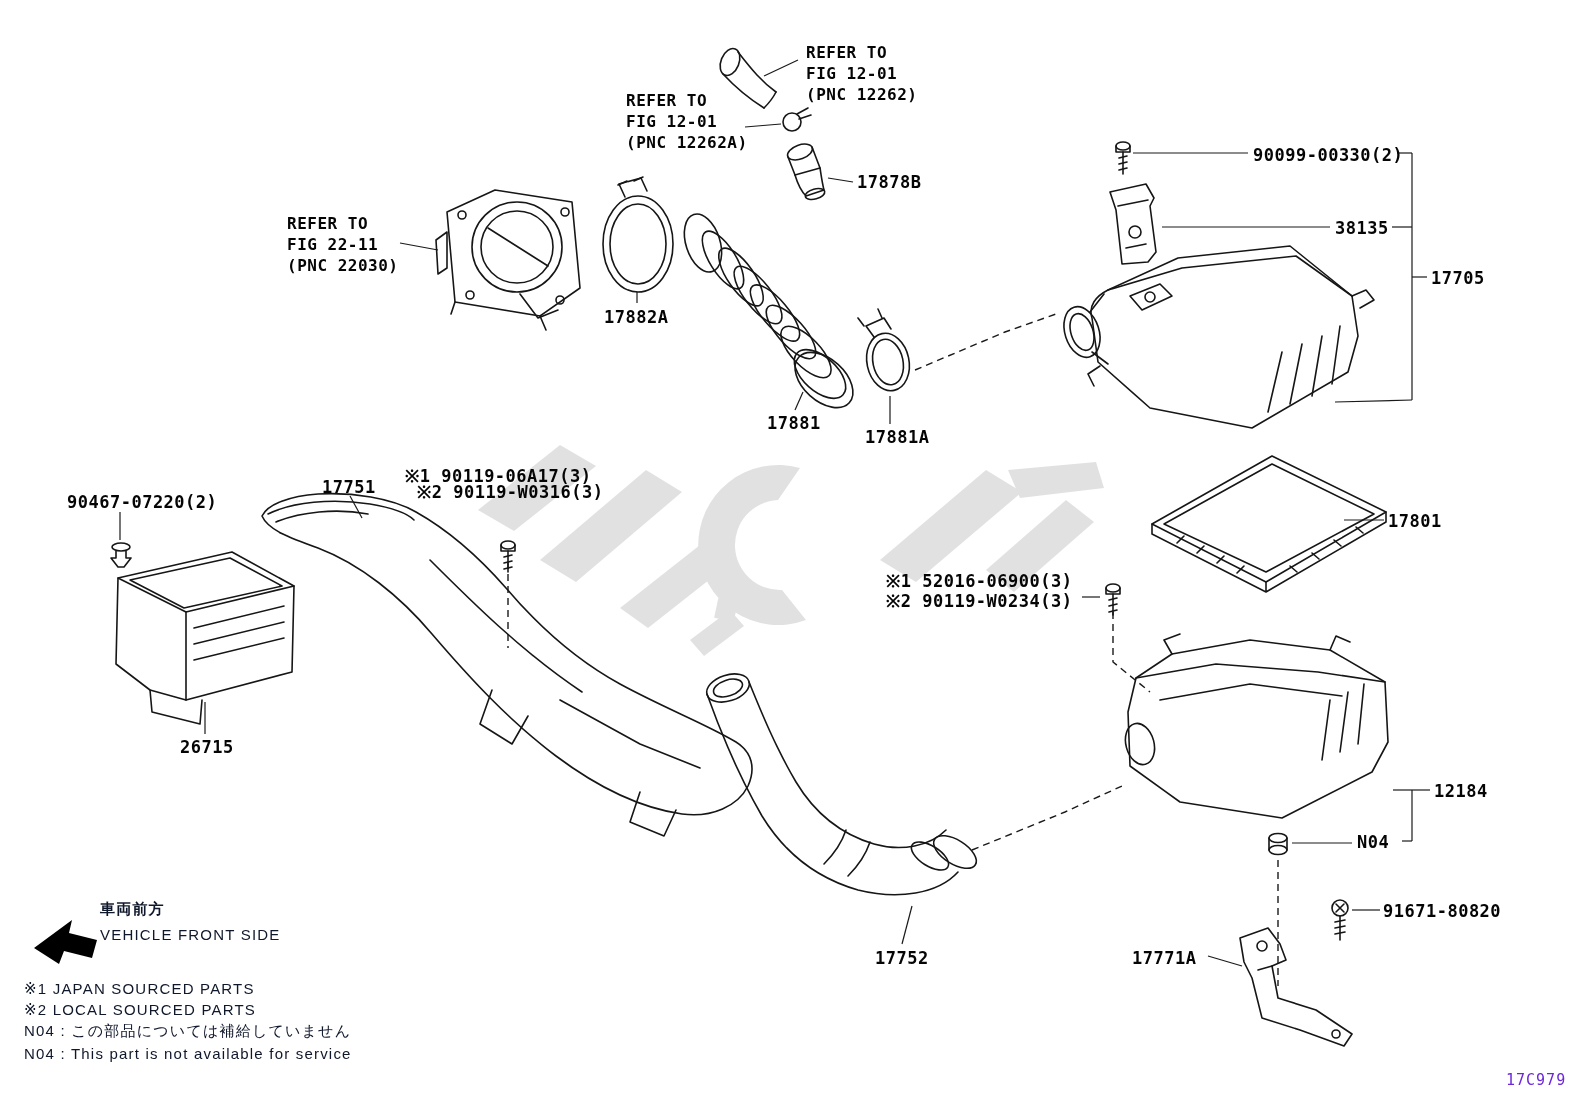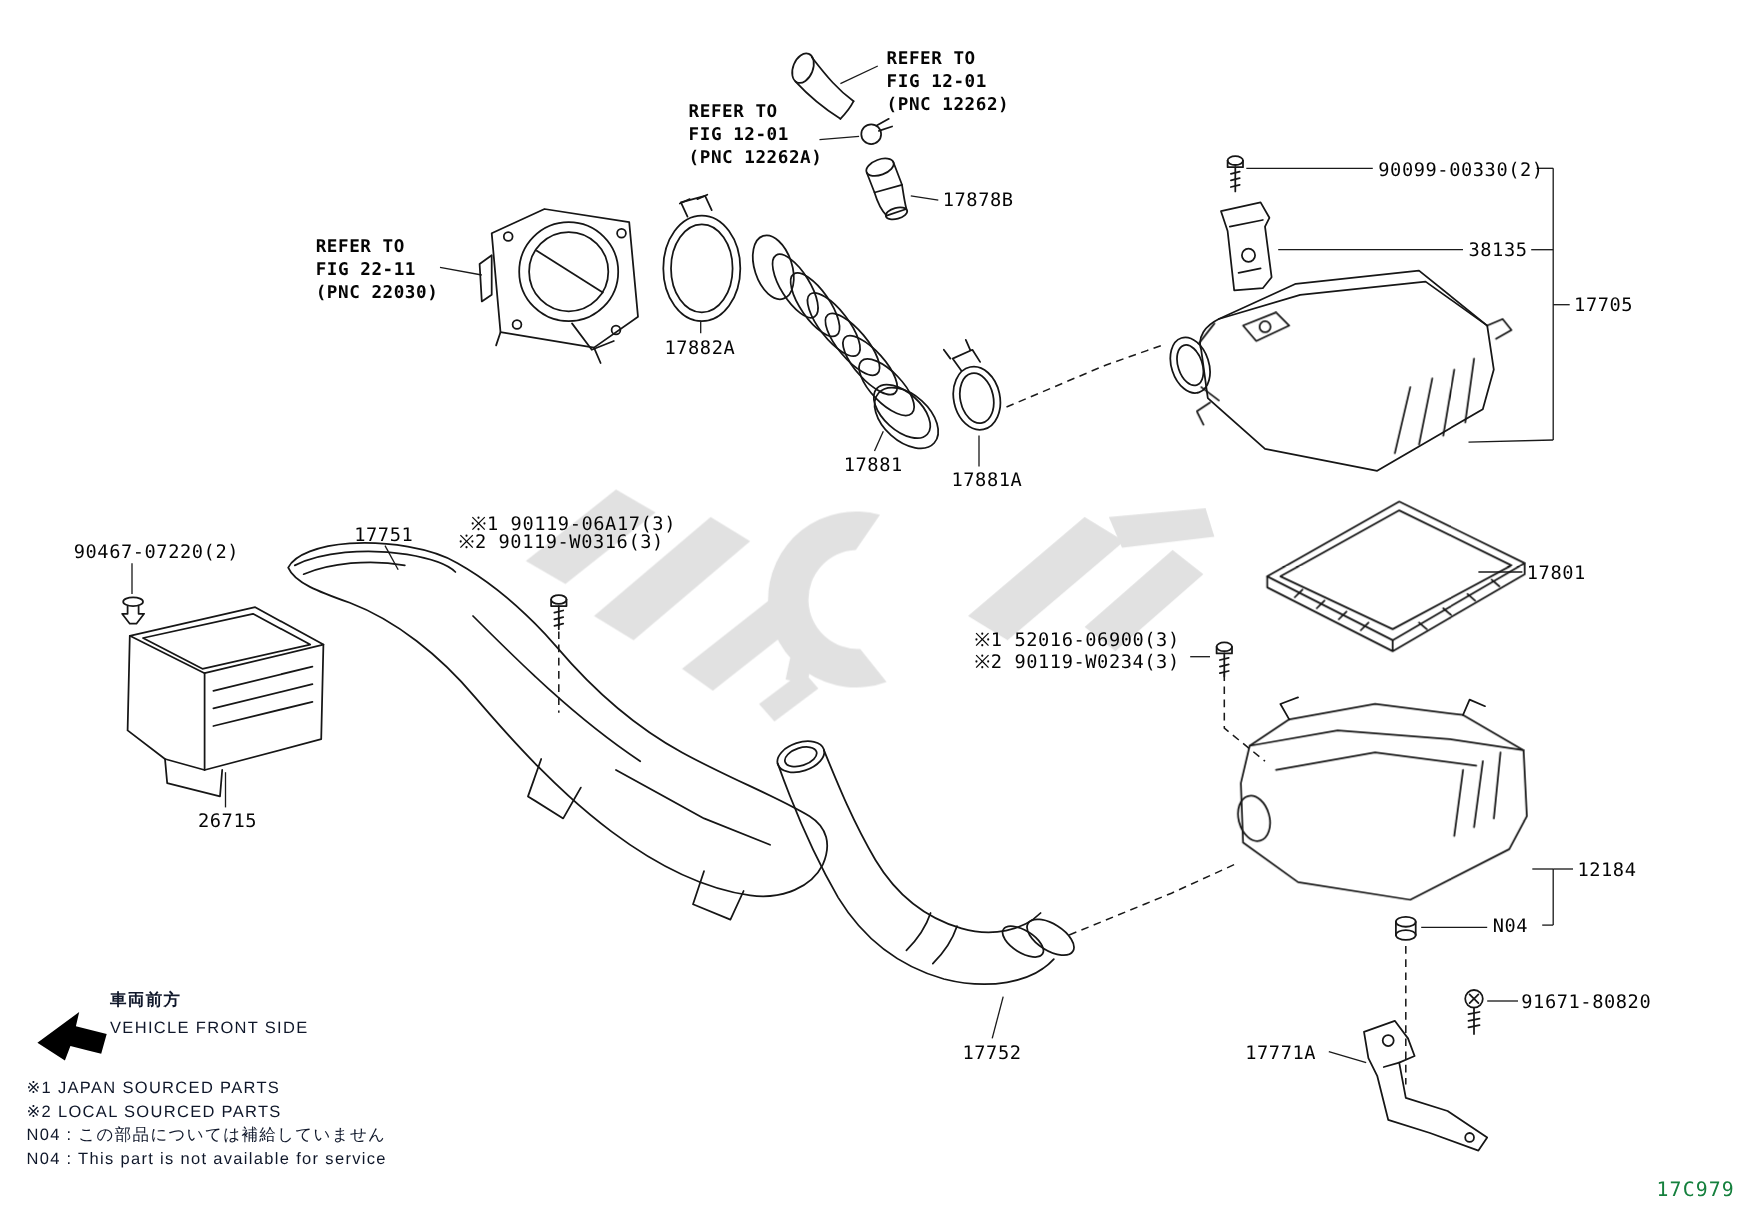--- a/index.html
+++ b/index.html
@@ -2,34 +2,34 @@
 <html><head>
 <meta charset="utf-8">
 <style>
   html,body{margin:0;padding:0;background:#ffffff;}
   .stage{
     position:relative;width:1592px;height:1099px;background:#ffffff;
     font-family:"DejaVu Sans Mono","Liberation Mono",monospace;color:#000;overflow:hidden;
   }
   svg.art{position:absolute;left:0;top:0;width:1592px;height:1099px;}
   .lbl{
-    position:absolute;font-size:17px;font-weight:400;white-space:nowrap;color:#050505;
+    position:absolute;font-size:17px;font-weight:700;white-space:nowrap;color:#050505;
     letter-spacing:.5px;
   }
   .ref{
     position:absolute;font-size:16px;font-weight:600;color:#050505;line-height:21px;white-space:nowrap;
     letter-spacing:.5px;
   }
   .note{
     position:absolute;font-size:15px;color:#0f172a;white-space:nowrap;
     font-family:"Liberation Sans","DejaVu Sans",sans-serif;letter-spacing:1.2px;
   }
   .jp{font-weight:700;}
   .code{
-    position:absolute;font-size:18px;color:#15803d;white-space:nowrap;letter-spacing:1px;
+    position:absolute;font-size:15px;color:#6d28d9;white-space:nowrap;letter-spacing:1px;
   }
 </style>
 </head>
 <body>
 
 <div class="stage">
 
   <svg class="art" viewBox="0 0 1592 1099">
 
     <g fill="#c9c9c9" opacity="0.55" stroke="none">
@@ -277,21 +277,21 @@
   </div>
 
   <div class="lbl" style="left:857px;top:172px">17878B</div>
   <div class="lbl" style="left:604px;top:307px">17882A</div>
   <div class="lbl" style="left:1253px;top:145px">90099-00330(2)</div>
   <div class="lbl" style="left:1335px;top:218px">38135</div>
   <div class="lbl" style="left:1431px;top:268px">17705</div>
   <div class="lbl" style="left:767px;top:413px">17881</div>
   <div class="lbl" style="left:865px;top:427px">17881A</div>
   <div class="lbl" style="left:322px;top:477px">17751</div>
-  <div class="lbl" style="left:428px;top:464px">※1 90119-06A17(3)</div>
+  <div class="lbl" style="left:405px;top:464px">※1 90119-06A17(3)</div>
   <div class="lbl" style="left:417px;top:480px">※2 90119-W0316(3)</div>
   <div class="lbl" style="left:67px;top:492px">90467-07220(2)</div>
   <div class="lbl" style="left:1388px;top:511px">17801</div>
   <div class="lbl" style="left:886px;top:569px">※1 52016-06900(3)</div>
   <div class="lbl" style="left:886px;top:589px">※2 90119-W0234(3)</div>
   <div class="lbl" style="left:180px;top:737px">26715</div>
   <div class="lbl" style="left:1434px;top:781px">12184</div>
   <div class="lbl" style="left:1357px;top:832px">N04</div>
   <div class="lbl" style="left:1383px;top:901px">91671-80820</div>
   <div class="lbl" style="left:1132px;top:948px">17771A</div>

